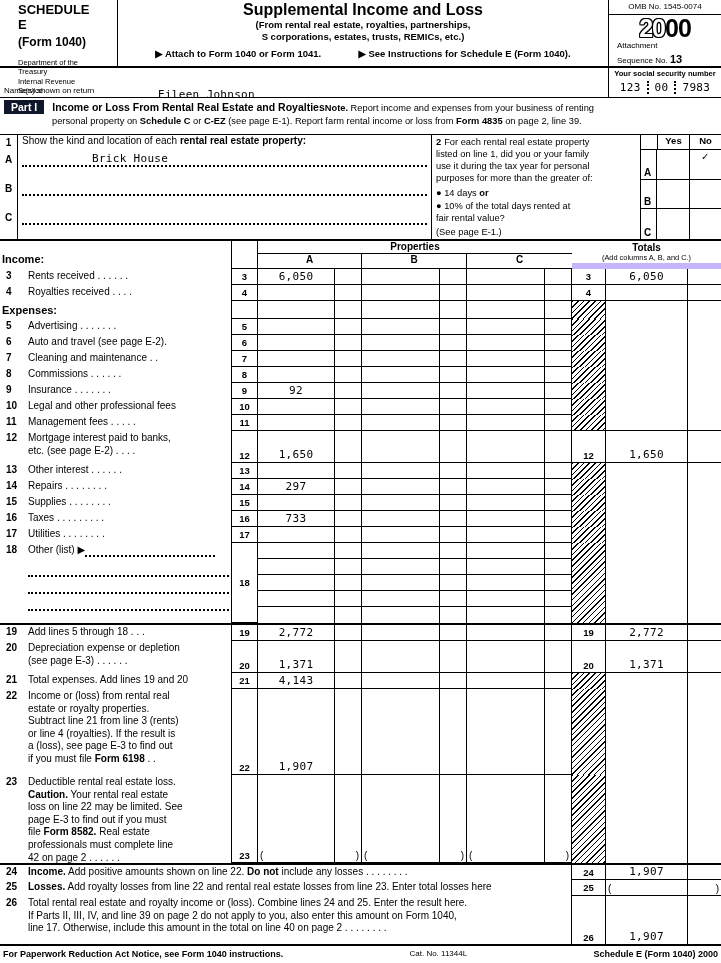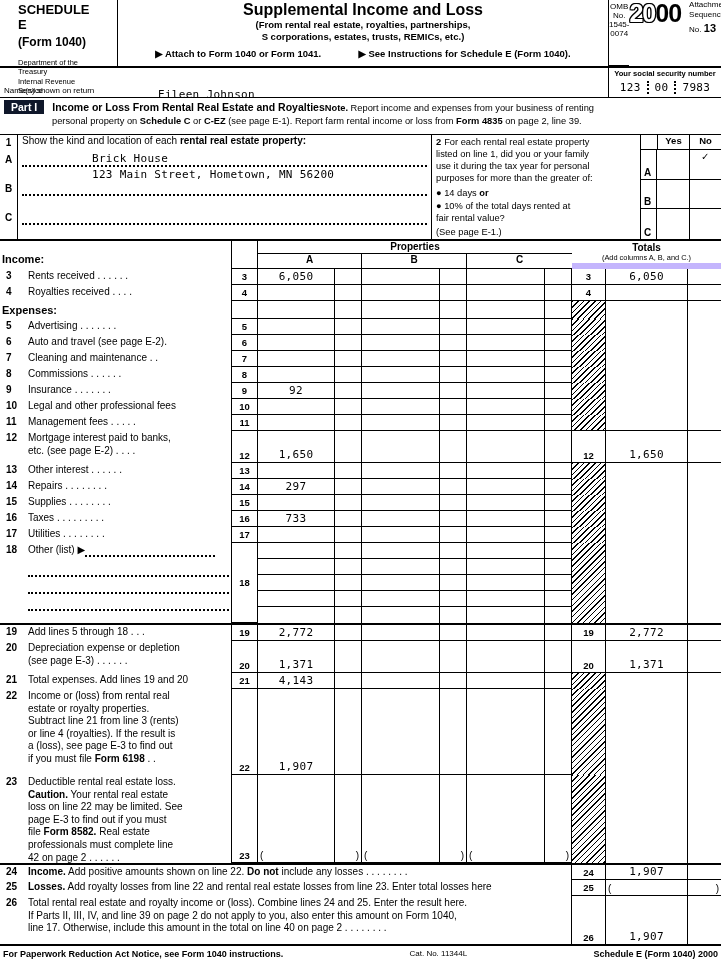--- a/index.html
+++ b/index.html
@@ -11,21 +11,21 @@
   
   .hdr{display:flex;border-bottom:2px solid #000;height:68px;box-sizing:border-box;}
   .hdr-left{width:118px;border-right:1px solid #000;padding:2px 18px;box-sizing:border-box;}
   .sched{font-weight:bold;font-size:13px;}
   .formno{font-weight:bold;font-size:12px;margin-top:3px;}
   .dept{font-size:7.5px;line-height:1.25;margin-top:9px;}
   .hdr-center{flex:1;text-align:center;padding-top:1px;}
   .title{font-weight:bold;font-size:16px;}
   .subtitle{font-weight:bold;font-size:9.5px;line-height:1.25;}
   .attachline{font-weight:bold;font-size:9.5px;margin-top:5px;display:flex;justify-content:space-evenly;}
-  .hdr-right{width:113px;border-left:1px solid #000;box-sizing:border-box;display:flex;flex-direction:row;}
+  .hdr-right{width:113px;border-left:1px solid #000;box-sizing:border-box;display:flex;flex-direction:column;}
   .omb{font-size:8px;text-align:center;border-bottom:1px solid #000;padding:2px 0 3px;}
   .year{text-align:center;font-size:25px;font-weight:bold;line-height:1.05;letter-spacing:-1px;}
   .yr-o{color:#fff;text-shadow:-1px -1px 0 #000,1px -1px 0 #000,-1px 1px 0 #000,1px 1px 0 #000,0 1px 0 #000,0 -1px 0 #000,1px 0 0 #000,-1px 0 0 #000;}
   .attseq{font-size:8px;padding-left:8px;line-height:1.3;}
   .seqno{font-weight:bold;font-size:11px;}
 
   
   .namerow{display:flex;border-bottom:1px solid #000;height:30px;box-sizing:border-box;}
   .nr-left{flex:1;position:relative;padding:18px 4px;font-size:8px;}
   .nr-name{position:absolute;left:158px;bottom:3px;}
@@ -176,23 +176,20 @@
     <div class="s1">
       <div class="s1row hdr1">
         <div class="ltr">1</div>
         <div class="s1content"><span>Show the kind and location of each </span><b>rental real estate property:</b></div>
       </div>
       <div class="s1row">
         <div class="ltr">A</div>
         <div class="s1content prow">
           <div class="wline dot">
               <span class="fill">Brick House</span>
-            </div>
-          <div class="wline">
-              <span class="fill">123 Main Street, Hometown, MN 56200</span>
             </div>
         </div>
       </div>
       <div class="s1row">
         <div class="ltr">B</div>
         <div class="s1content prow">
           <div class="wline dot">
               <span class="fill"></span>
             </div>
           <div class="wline">

